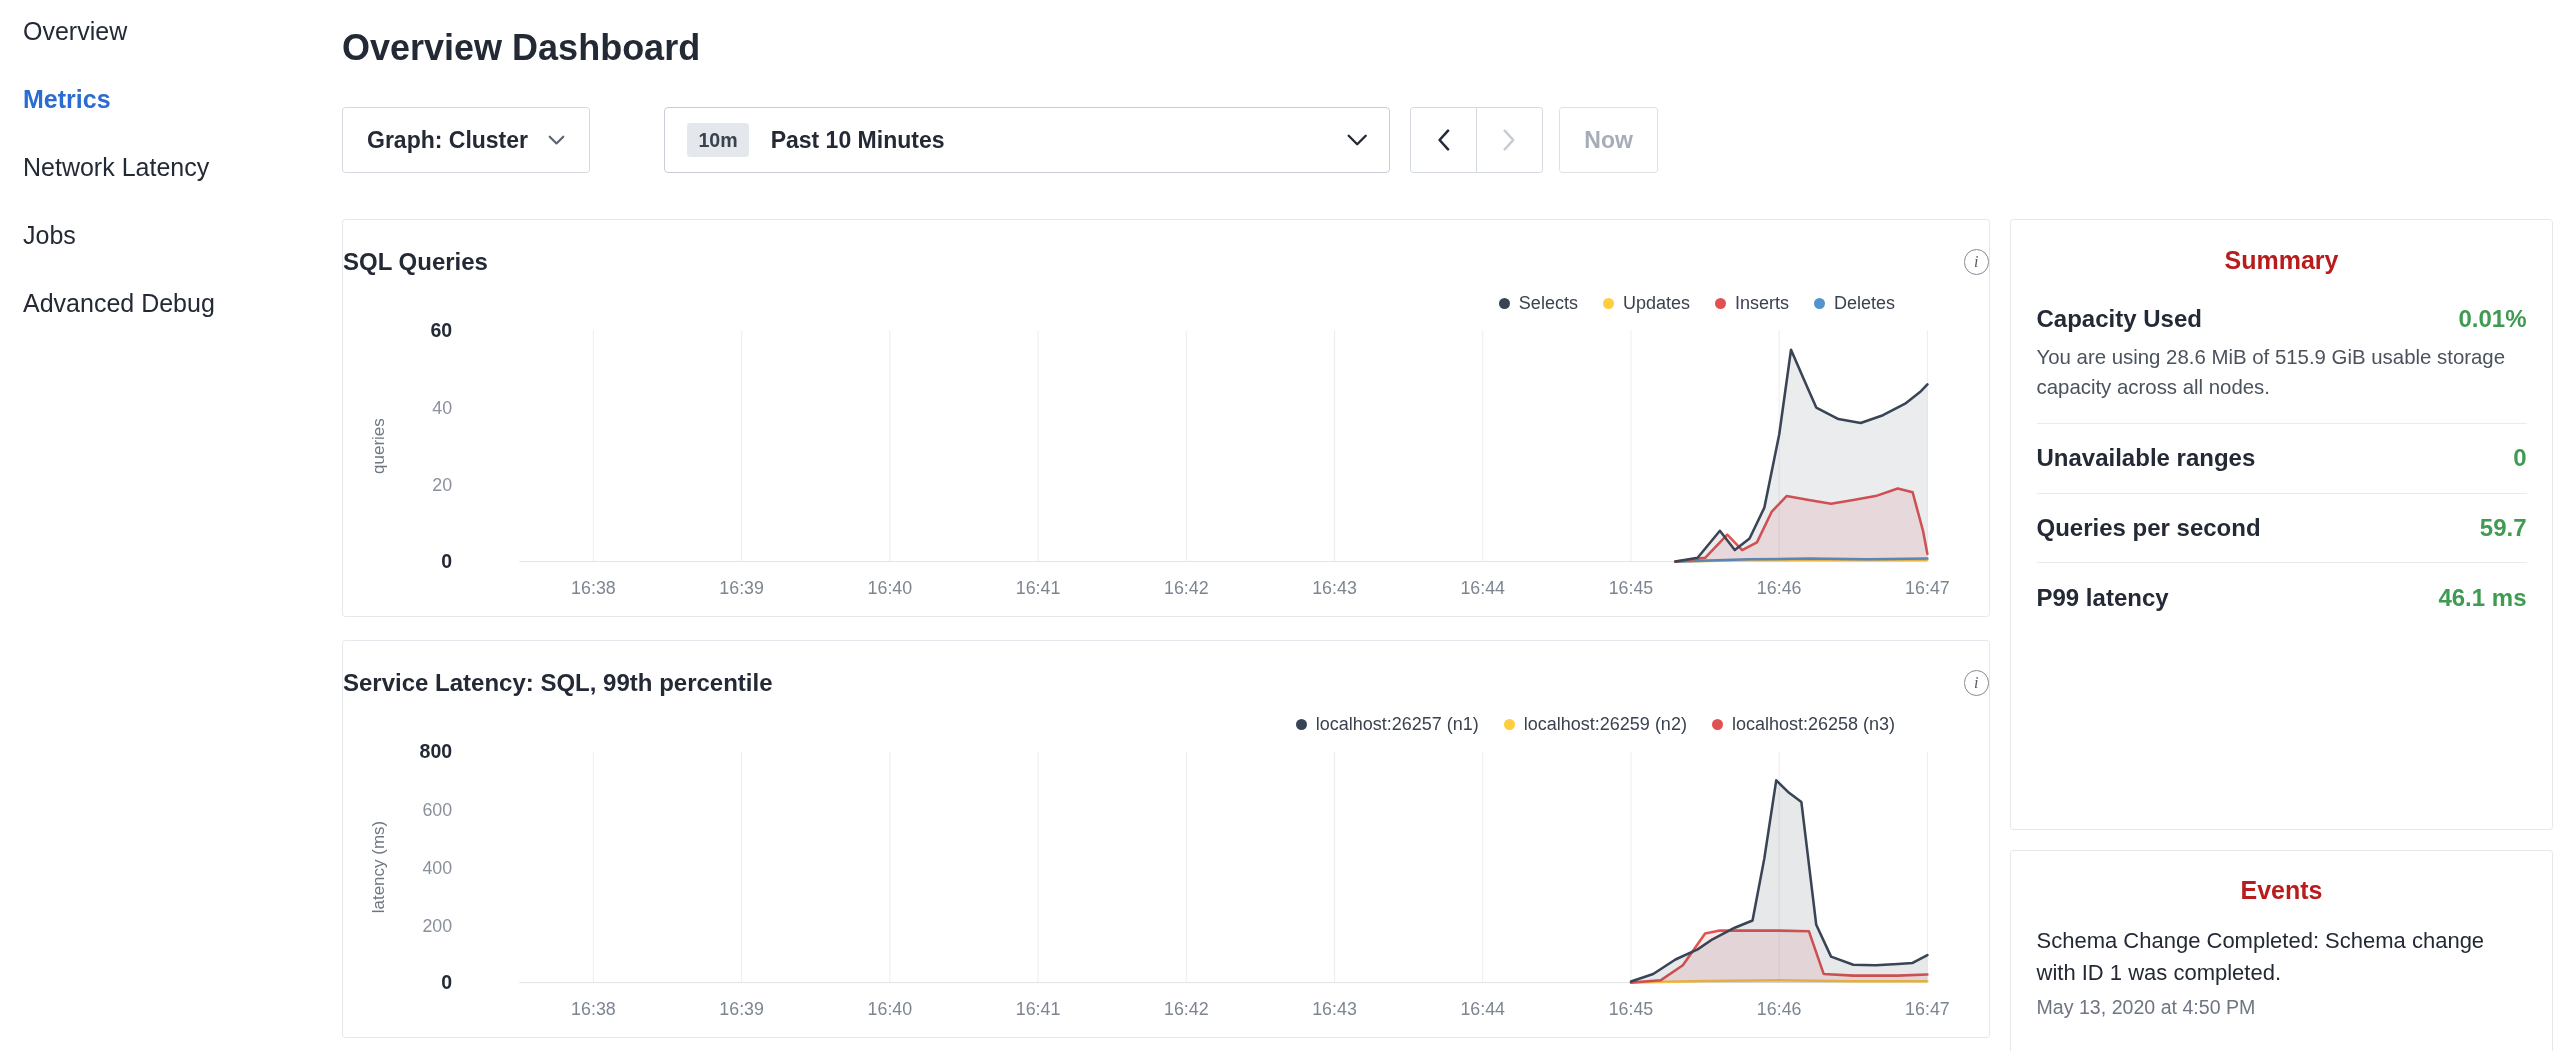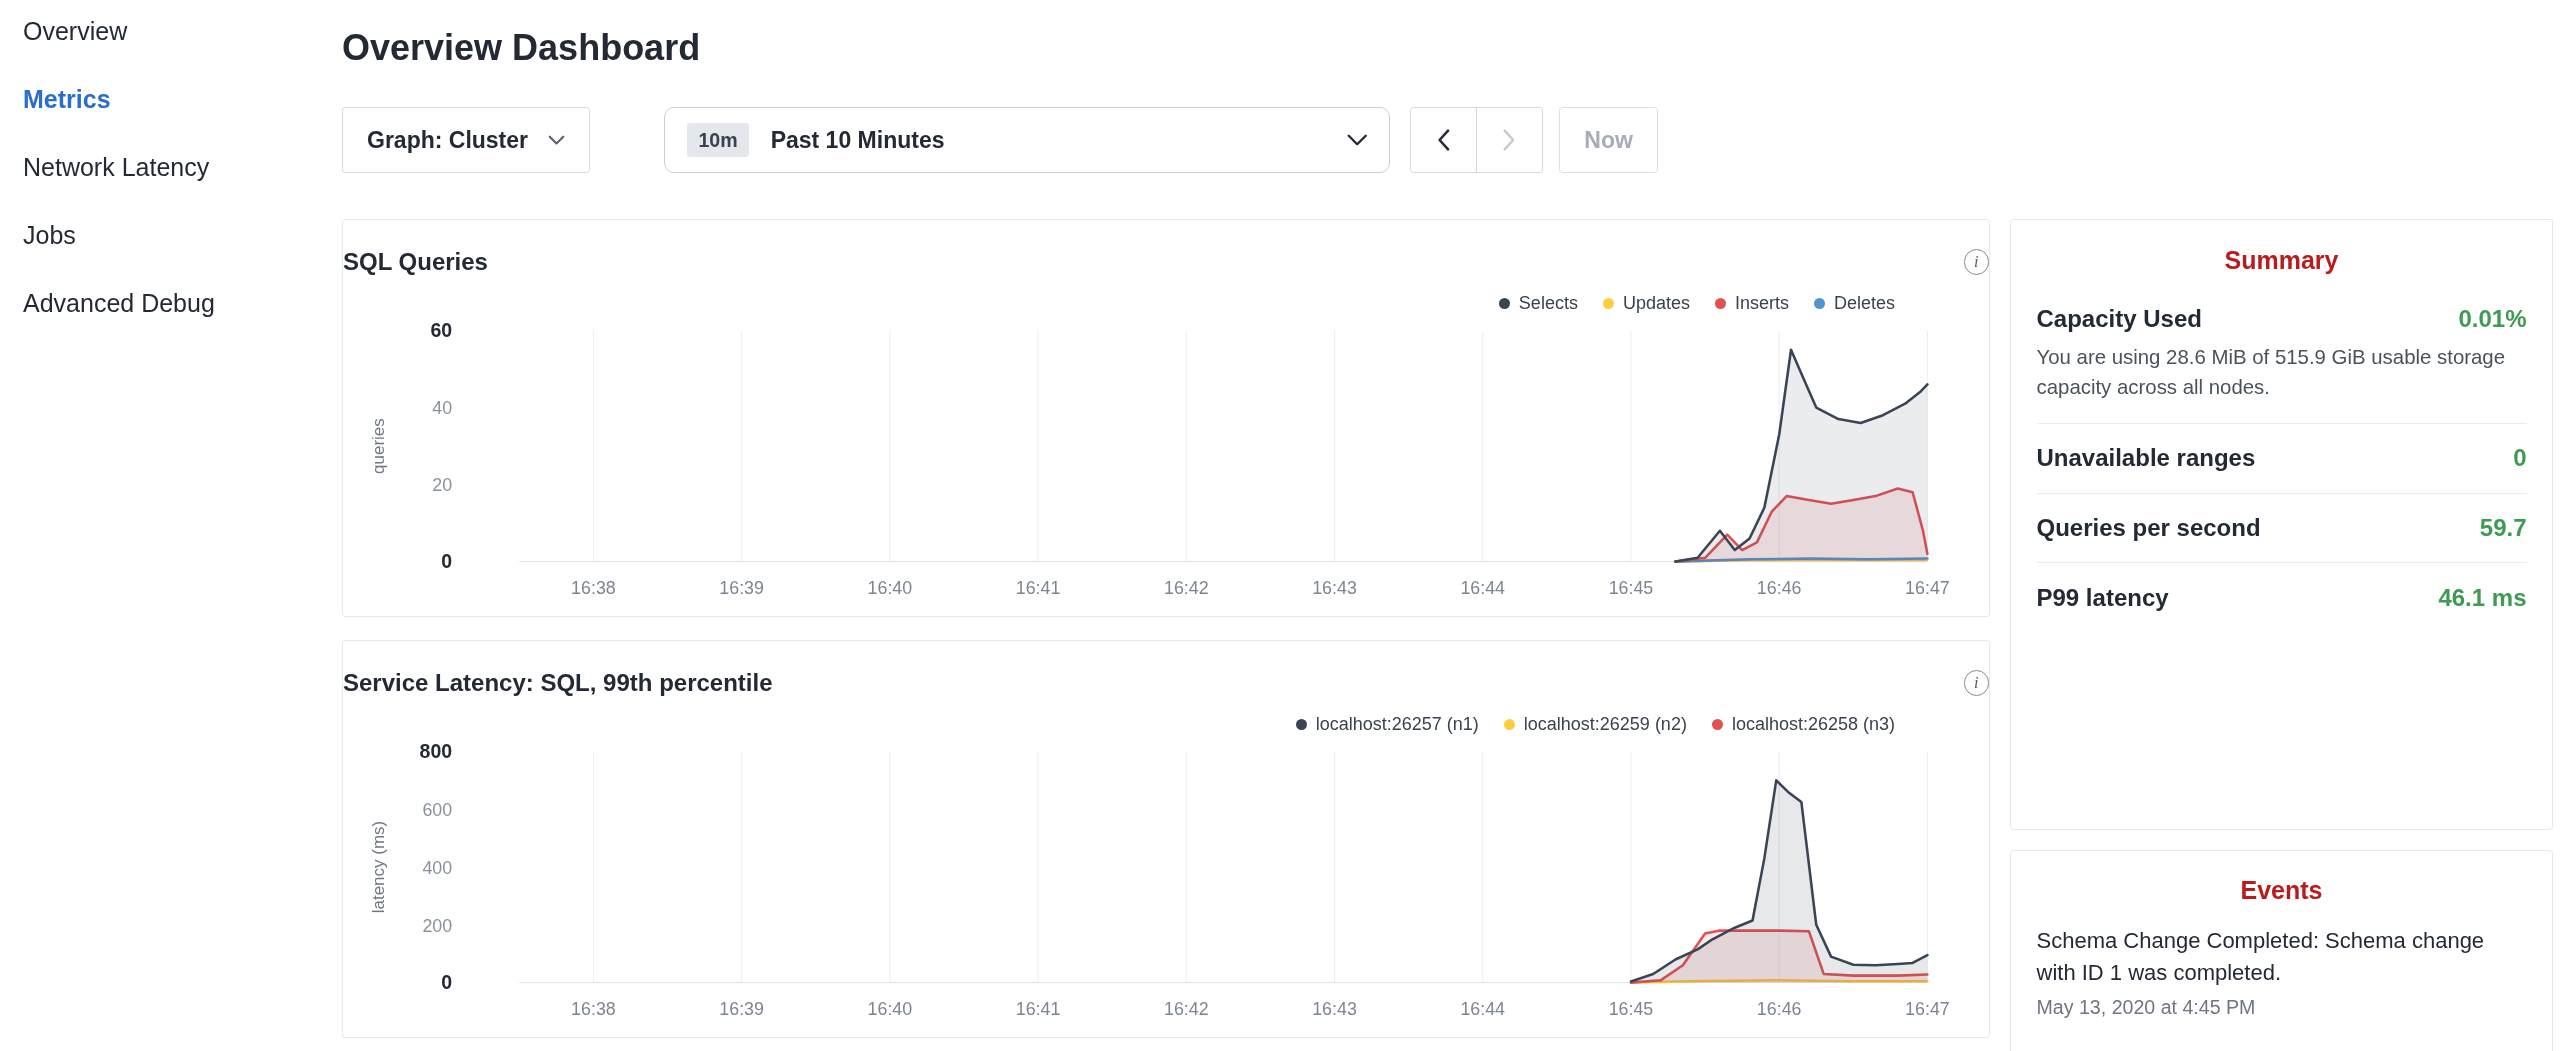--- a/index.html
+++ b/index.html
@@ -12,21 +12,21 @@
   .nav-item { height:68px; display:flex; align-items:center; padding-left:23px; font-size:25px; font-weight:500; color:#242a35; cursor:pointer; }
   .nav-item.active { color:#2b6cd0; font-weight:600; }
 
   
   .main { position:absolute; left:342px; top:0; width:1692px; }
   .page-title { position:absolute; left:0; top:27px; font-size:36px; font-weight:600; color:#242a35; }
 
   .controls { position:absolute; left:0; top:107px; height:66px; display:flex; align-items:center; }
   .select-btn { height:66px; border:0.9px solid #d4d9df; background:#fff; border-radius:3.4px; display:flex; align-items:center; gap:20.4px; padding:0 24px; font-size:23px; font-weight:600; color:#242a35; font-family:Liberation Sans, sans-serif; cursor:pointer; }
   .select-btn.dash { margin-left:41px; }
-  .time-picker { width:726px; height:66px; margin-left:74px; border:0.9px solid #c9ced6; border-radius:10px; display:flex; align-items:center; padding:0 22px; background:#fff; cursor:pointer; }
+  .time-picker { width:726px; height:66px; margin-left:74px; border:0.9px solid #c9ced6; border-radius:4px; display:flex; align-items:center; padding:0 22px; background:#fff; cursor:pointer; }
   .time-badge { background:#e4e8ec; border-radius:3.4px; padding:5.1px 11px; font-size:19.6px; font-weight:700; color:#3a4250; }
   .time-label { margin-left:22px; font-size:23px; font-weight:700; color:#242a35; }
   .time-picker .chev-right { margin-left:auto; }
   .arrow-group { display:flex; margin-left:19.6px; }
   .arrow-btn { width:67px; height:66px; background:#fff; border:0.9px solid #d4d9df; display:flex; align-items:center; justify-content:center; cursor:pointer; }
   .arrow-btn.prev { border-radius:3.4px 0 0 3.4px; }
   .arrow-btn.next { border-radius:0 3.4px 3.4px 0; margin-left:-0.9px; }
   .now-btn { width:99px; height:66px; margin-left:16px; border:0.9px solid #dde1e6; border-radius:3.4px; background:#fff; color:#a6adb8; font-size:23px; font-weight:600; font-family:inherit; cursor:default; }
 
   
@@ -252,20 +252,20 @@
             </div>
           </div>
         </div>
     </div>
 
     <div class="panel events-panel">
       <div class="panel-title">Events</div>
       <div class="events-list">
           <div class="event-item">
             <div class="event-text">Schema Change Completed: Schema change with ID 1 was completed.</div>
-            <div class="event-time">May 13, 2020 at 4:45 PM</div>
+            <div class="event-time">May 13, 2020 at 4:50 PM</div>
           </div>
         </div>
     </div>
   </aside>
 
 </div>
 
 
 </body></html>

